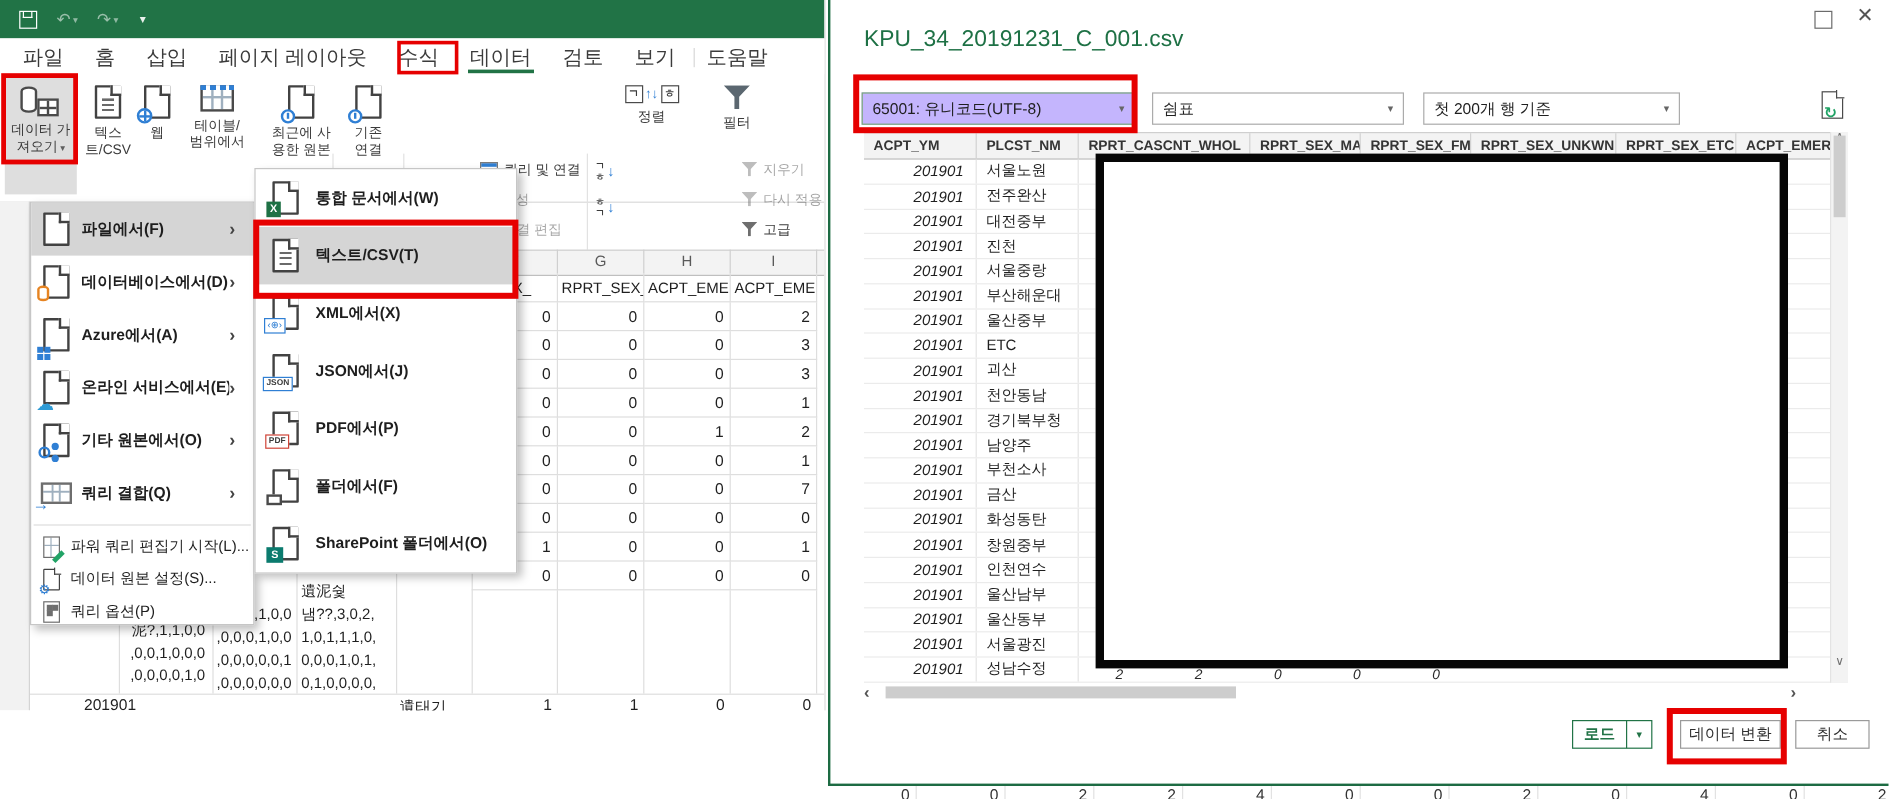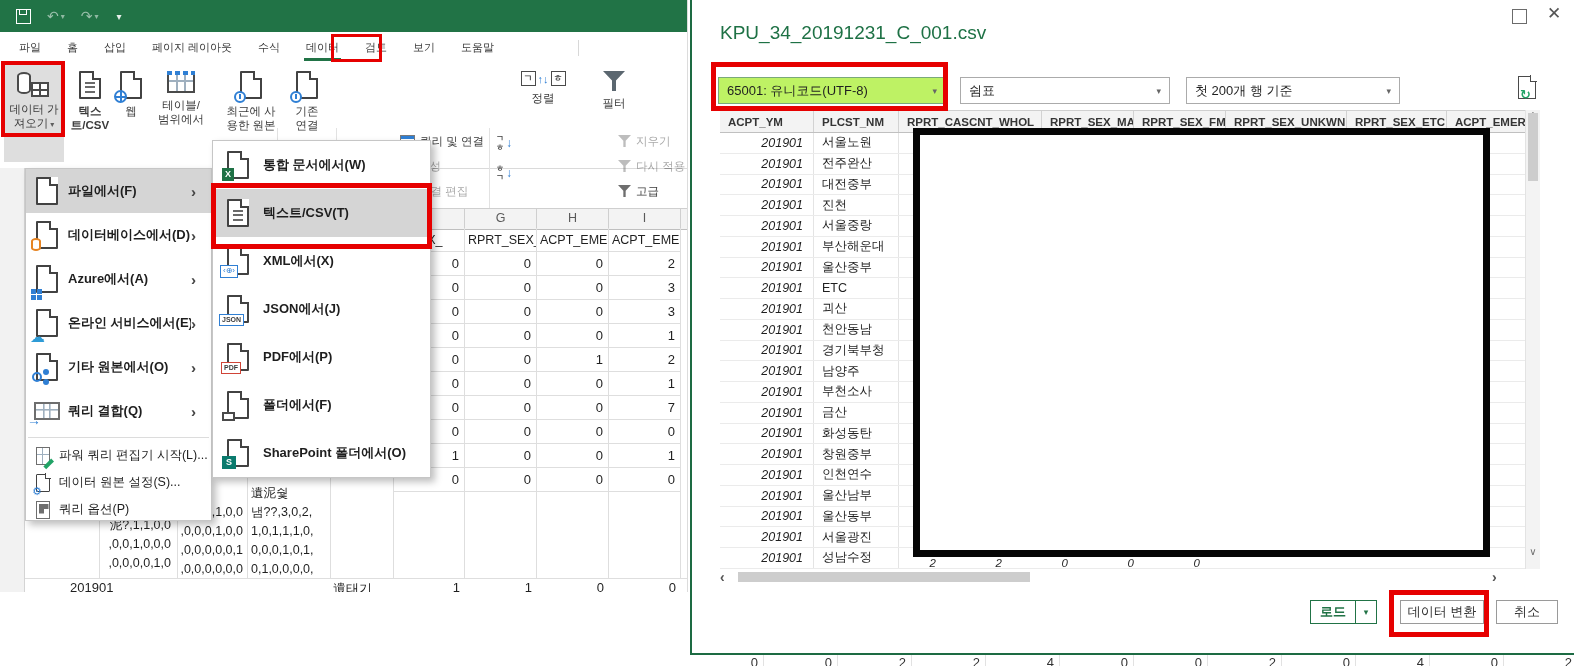--- a/index.html
+++ b/index.html
@@ -10,21 +10,21 @@
   #excel{position:absolute;left:0;top:0;width:687px;height:592px;background:#fff;border-right:1px solid #dcdcdc;overflow:hidden;}
   .titlebar{position:absolute;left:0;top:0;width:100%;height:32px;background:#217346;display:flex;align-items:center;}
   .tb-title{position:absolute;left:0;right:0;text-align:center;color:#fff;font-size:12.5px;letter-spacing:.2px;}
   .save-ic{position:relative;width:13px;height:13px;border:1.6px solid #fff;margin-left:16px;display:inline-block;}
   .save-ic:before{content:"";position:absolute;left:2px;top:0;width:6px;height:4px;border:1.4px solid #fff;border-top:none;}
   .qat{color:rgba(255,255,255,.55);font-size:14px;margin-left:16px;}
   .qat-c{color:rgba(255,255,255,.5);font-size:8px;margin-left:2px;}
   .qat-main{color:rgba(255,255,255,.9);font-size:10px;margin-left:18px;}
 
   .tabbar{position:absolute;left:0;top:32px;width:100%;height:30px;background:#fff;display:flex;align-items:stretch;padding-left:6px;}
-  .tab{position:relative;padding:0 13px;display:flex;align-items:center;font-size:11px;color:#3b3b3b;cursor:default;}
+  .tab{position:relative;padding:0 13px;display:flex;align-items:center;font-size:17px;color:#3b3b3b;cursor:default;}
   .tab[data-state="active"]:after{content:"";position:absolute;left:11px;right:11px;bottom:1px;height:3px;background:#217346;}
   .tab-sep{position:absolute;left:578px;top:40px;width:1px;height:16px;background:#d8d8d8;}
 
   .ribbon{position:absolute;left:0;top:62px;width:100%;height:106px;background:#fff;border-bottom:1px solid #dadada;}
   .rbtn{position:absolute;top:2px;height:98px;display:flex;flex-direction:column;align-items:center;justify-content:flex-start;padding-top:7px;box-sizing:border-box;}
   .rbtn .lbl{font-size:11.5px;line-height:14px;color:#3b3b3b;text-align:center;margin-top:5px;white-space:nowrap;}
   .rbtn.pressed{background:#dedede;}
   .sbtn{position:absolute;height:22px;display:flex;align-items:center;gap:5px;font-size:11.5px;color:#3b3b3b;white-space:nowrap;}
   .dis{opacity:.45;}
   .vdiv{position:absolute;top:66px;height:94px;width:1px;background:#e2e2e2;}
@@ -125,21 +125,21 @@
   [data-icon="sharepoint-icon"]:after{content:"S";position:absolute;left:-7px;bottom:-4px;background:#0b7b6e;color:#fff;font-size:9px;font-weight:bold;line-height:1;padding:2px 4px;}
 
   
   #dialog{position:absolute;left:690px;top:0;width:884px;height:655px;background:#fff;border-left:2px solid #1d6b43;border-bottom:2px solid #1d6b43;box-sizing:border-box;}
   .win-max{position:absolute;left:820px;top:9px;width:13px;height:13px;border:1.5px solid #6b6b6b;}
   .win-close{position:absolute;left:855px;top:3px;font-size:17px;color:#555;}
   .dlg-title{position:absolute;left:28px;top:22px;font-size:19px;color:#1e7145;}
   .fld-label{position:absolute;top:58px;font-size:12.5px;color:#3b3b3b;margin-top:22px;}
   .dd{position:absolute;top:77px;height:27px;border:1px solid #ababab;background:#fff;box-sizing:border-box;display:flex;align-items:center;font-size:13px;color:#1f1f1f;padding-left:8px;}
   .dd .dd-caret{position:absolute;right:8px;font-size:9px;color:#666;}
-  .dd.green{background:#bef264;border-color:#7aa97a;}
+  .dd.green{background:#c4b5fd;border-color:#7aa97a;}
   .dlg-refresh{position:absolute;left:826px;top:76px;width:18px;height:23px;border:1.6px solid #4a4a4a;background:#fff;box-sizing:border-box;}
   .dlg-refresh:before{content:"";position:absolute;top:-1.6px;right:-1.6px;width:6px;height:6px;background:#fff;border-left:1.6px solid #4a4a4a;border-bottom:1.6px solid #4a4a4a;}
   .dlg-refresh:after{content:"↻";position:absolute;left:1px;bottom:-4px;color:#21a366;font-weight:bold;font-size:13px;}
 
   .ptable{position:absolute;left:28px;top:110px;width:820px;height:459px;}
   .phead{display:flex;height:23px;background:#f3f3f3;border-top:1px solid #cfcfcf;border-bottom:1px solid #c0c0c0;box-sizing:border-box;}
   .hc{box-sizing:border-box;border-right:1px solid #d2d2d2;font-size:11.5px;font-weight:bold;color:#353535;display:flex;align-items:center;padding-left:8px;overflow:hidden;white-space:nowrap;}
   .hc:nth-child(1){width:94px;}.hc:nth-child(2){width:85px;}.hc:nth-child(3){width:143px;}
   .hc:nth-child(4){width:92px;}.hc:nth-child(5){width:92px;}.hc:nth-child(6){width:121px;}
   .hc:nth-child(7){width:100px;}.hc:nth-child(8){width:93px;border-right:none;}
@@ -226,21 +226,21 @@
     <div class="tab-sep"></div>
 
     <div class="ribbon">
       <div class="rbtn pressed" style="left:4px;width:60px;">
         <span class="ic-getdata">
             <span class="cyl"></span>
             <span class="grid"></span>
           </span>
         <span class="lbl"><span>데이터 가</span><br><span>져오기</span><span class="caret">▾</span></span>
       </div>
-      <div class="rbtn" style="left:68px;width:44px;font-weight:bold;">
+      <div class="rbtn" style="left:68px;width:44px;">
         <span class="fic" data-icon="text-csv-icon"></span>
         <span class="lbl"><span>텍스</span><br><span>트/CSV</span></span>
       </div>
       <div class="rbtn" style="left:112px;width:38px;">
         <span class="fic badge-globe"></span>
         <span class="lbl"><span>웹</span></span>
       </div>
       <div class="rbtn" style="left:150px;width:62px;">
         <span class="ic-table"></span>
         <span class="lbl"><span>테이블/</span><br><span>범위에서</span></span>

